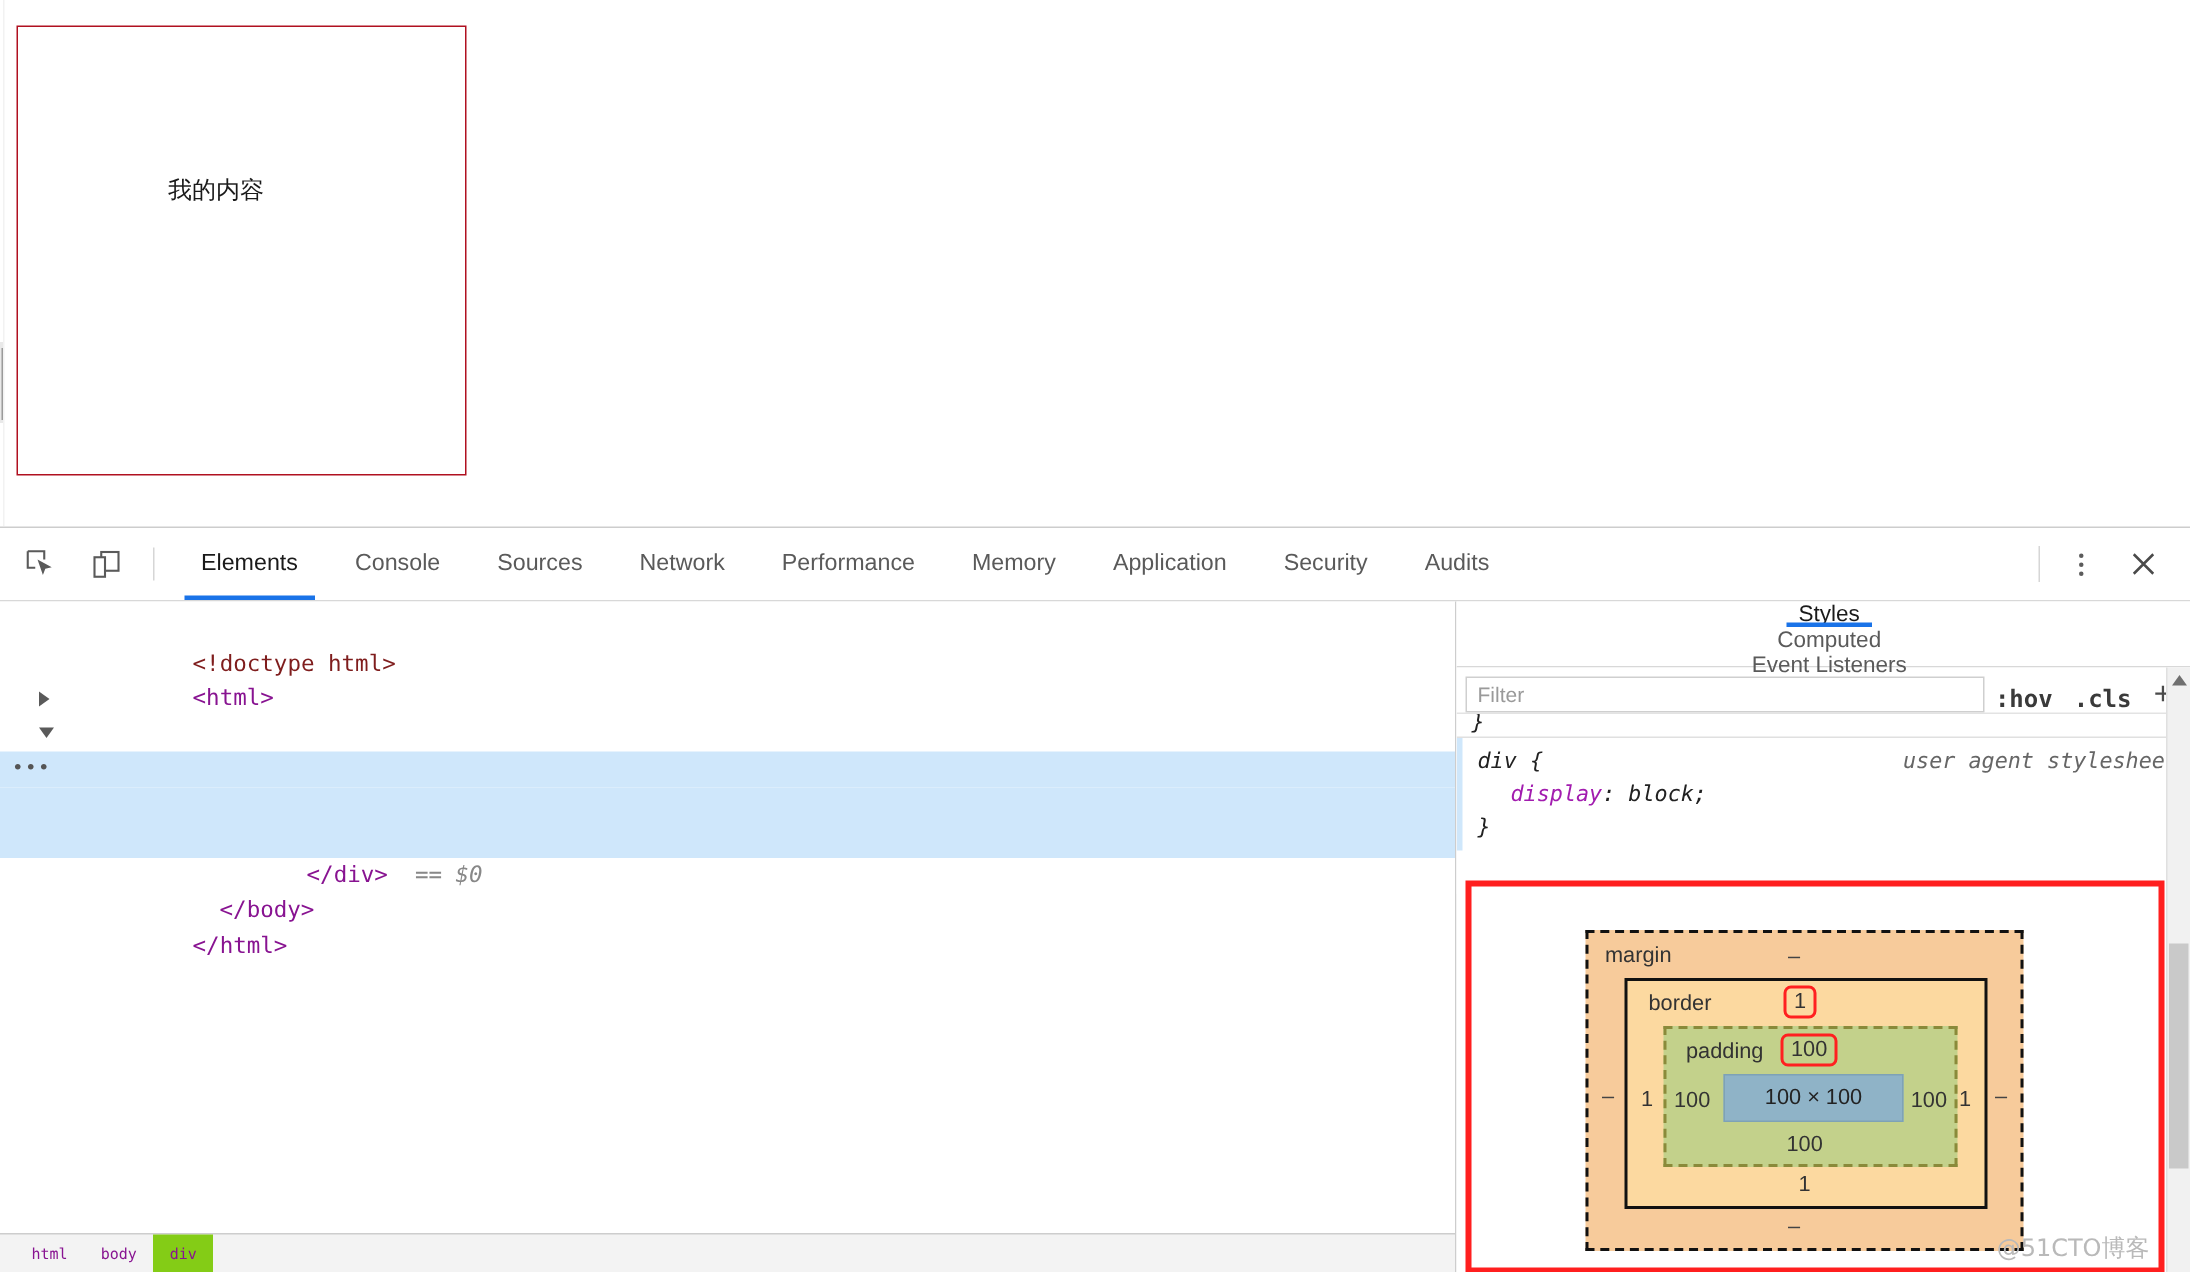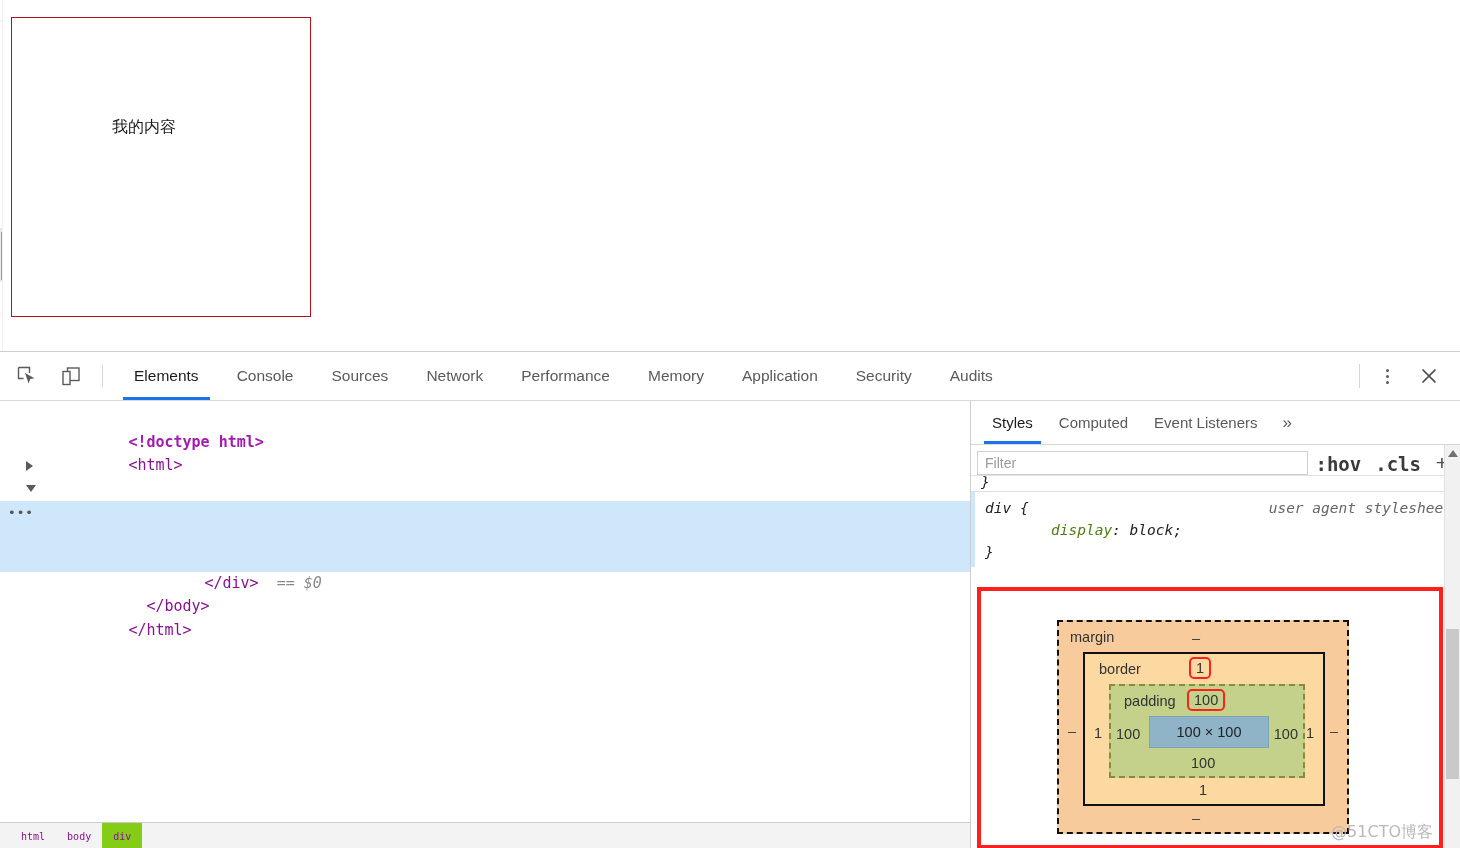--- a/index.html
+++ b/index.html
@@ -87,21 +87,21 @@
     background: #ffffff; border-right: 1px solid #cdcdcd; overflow: hidden;
   }
   .dom-tree {
     position: absolute; left: 0; top: 6px; right: 0;
     font-family: "DejaVu Sans Mono", monospace;
     font-size: 15px; line-height: 23.5px; color: #222;
   }
   .dom-row { position: relative; padding: 0 0 0 20px; white-space: pre; height: 23.5px; }
   .dom-row.sel { background: #cfe7fb; }
   .tw { color: #881391; }
-  .tw-gray { color: #a21caf; font-weight: bold; }
+  .tw-gray { color: #7f1d1d; }
   .attr-n { color: #994500; }
   .attr-v { color: #1a1aa6; }
   .cjk { font-family: "DejaVu Sans", sans-serif; color: #222; }
   .dollar { color: #888; font-style: italic; }
   .tri {
     position: absolute; left: 26px; top: 7px;
     width: 0; height: 0; border-style: solid;
   }
   .tri.closed { border-width: 5px 0 5px 7px; border-color: transparent transparent transparent #5a5a5a; }
   .tri.open { border-width: 7px 5px 0 5px; border-color: #5a5a5a transparent transparent transparent; }
@@ -121,21 +121,21 @@
     padding: 4px 11px; cursor: pointer; height: 26px; display: flex; align-items: center;
   }
   .crumb.active { background: #84cc16; }
 
   
   .styles-pane {
     width: 489px; height: 100%; position: relative; background: #ffffff; overflow: hidden;
   }
   .st-tabbar {
     height: 44px; display: flex; align-items: center;
-    border-bottom: 1px solid #d8d8d8; background: #fff; padding-left: 8px;
+    border-bottom: 1px solid #d8d8d8; background: #fff; padding-left: 8px; flex-direction: column;
   }
   .st-tab {
     position: relative; height: 100%; display: flex; align-items: center;
     padding: 0 13px; font-size: 15px; color: #5a5a5a; cursor: pointer; white-space: nowrap;
   }
   .st-tab.active { color: #1a1a1a; }
   .st-tab.active::after {
     content: ""; position: absolute; left: 5px; right: 5px; bottom: 0; height: 3px; background: #1a73e8;
   }
   .st-more { padding: 0 12px; font-size: 17px; color: #5a5a5a; cursor: pointer; }
@@ -144,21 +144,21 @@
     height: 31px; display: flex; align-items: flex-end; background: #fff;
     border-bottom: 1px solid #e3e3e3; padding: 0 4px 0 6px;
   }
   .st-filter {
     flex: 1; height: 24px; border: 1px solid #cfcfcf; background: #fff;
     font-size: 14px; color: #888; padding: 0 7px; line-height: 22px;
     font-family: "Liberation Sans", sans-serif; outline: none;
   }
   .st-filter::placeholder { color: #9a9a9a; }
   .st-hov, .st-cls {
-    font-family: "DejaVu Sans Mono", monospace; font-size: 19px;
+    font-family: "DejaVu Sans Mono", monospace; font-size: 16px;
     color: #3a3a3a; padding: 0 7px; cursor: pointer; font-weight: 700;
   }
   .st-plus {
     position: relative; width: 28px; height: 24px; cursor: pointer;
     display: flex; align-items: center; justify-content: center;
   }
   .st-plus-sign { font-size: 21px; color: #4a4a4a; line-height: 20px; }
   .st-plus-tri {
     position: absolute; right: 2px; bottom: 1px; width: 0; height: 0;
     border-style: solid; border-width: 0 0 6px 6px;
@@ -176,21 +176,21 @@
   }
   .rule-block {
     position: relative; padding: 5px 0 4px 10px; font-style: italic; color: #222;
     border-left: 4px solid #cfe7fb;
   }
   .rule-head { display: flex; }
   .rule-origin {
     margin-left: auto; color: #666; padding-right: 8px; font-style: italic; white-space: nowrap;
   }
   .rule-prop { padding-left: 22px; }
-  .prop-name { color: #4d7c0f; margin-left: 44px; }
+  .prop-name { color: #a21caf; }
   .prop-val { color: #222; }
 
   .st-scroll {
     position: absolute; right: 0; top: 44px; width: 16px; bottom: 0;
     background: #f1f1f1; border-left: 1px solid #e0e0e0;
   }
   .st-scroll-up {
     position: absolute; left: 3px; top: 5px; width: 0; height: 0; border-style: solid;
     border-width: 0 5px 7px 5px; border-color: transparent transparent #707070 transparent;
   }

